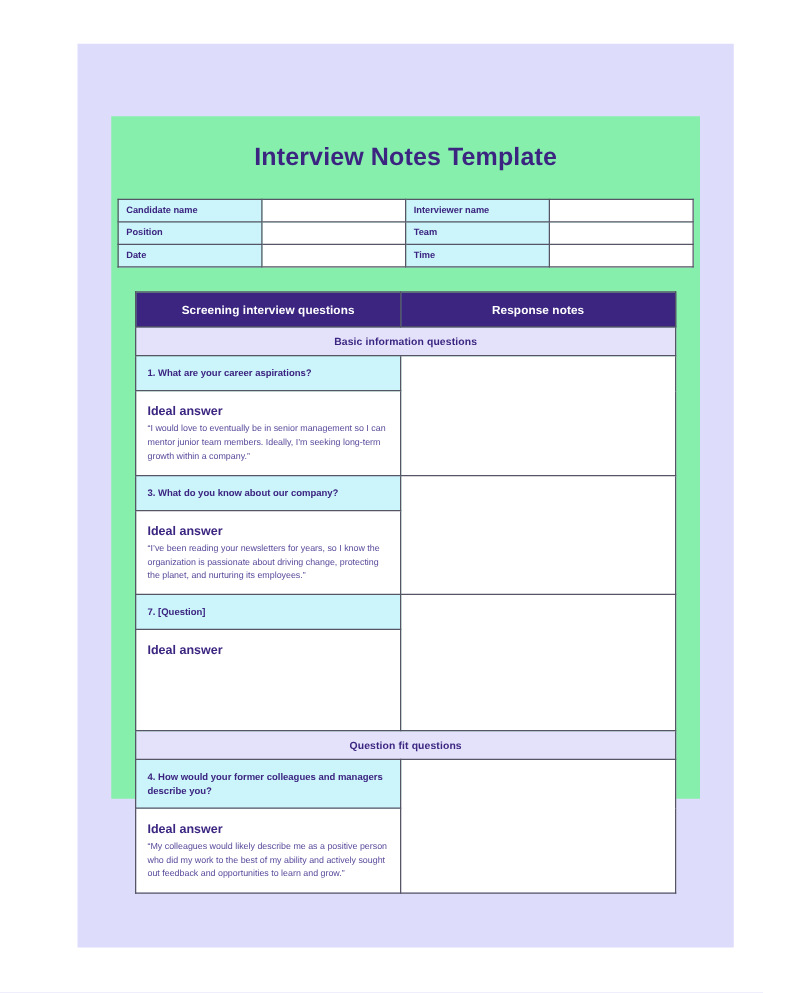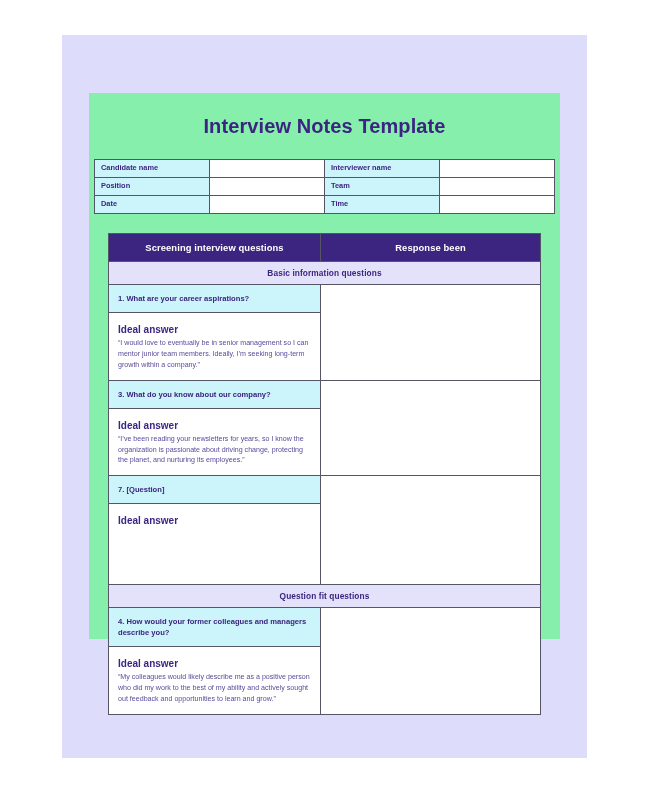--- a/index.html
+++ b/index.html
@@ -217,21 +217,21 @@
 
   <table class="main-table">
     <colgroup>
       <col class="col-q">
       <col class="col-r">
     </colgroup>
     <tbody>
 
       <tr>
         <td class="hdr">Screening interview questions</td>
-        <td class="hdr">Response been</td>
+        <td class="hdr">Response notes</td>
       </tr>
 
       <tr>
         <td class="section-band" colspan="2">Basic information questions</td>
       </tr>
 
       <tr>
         <td class="q-cell">1. What are your career aspirations?</td>
         <td class="r-cell" rowspan="2"></td>
       </tr>

